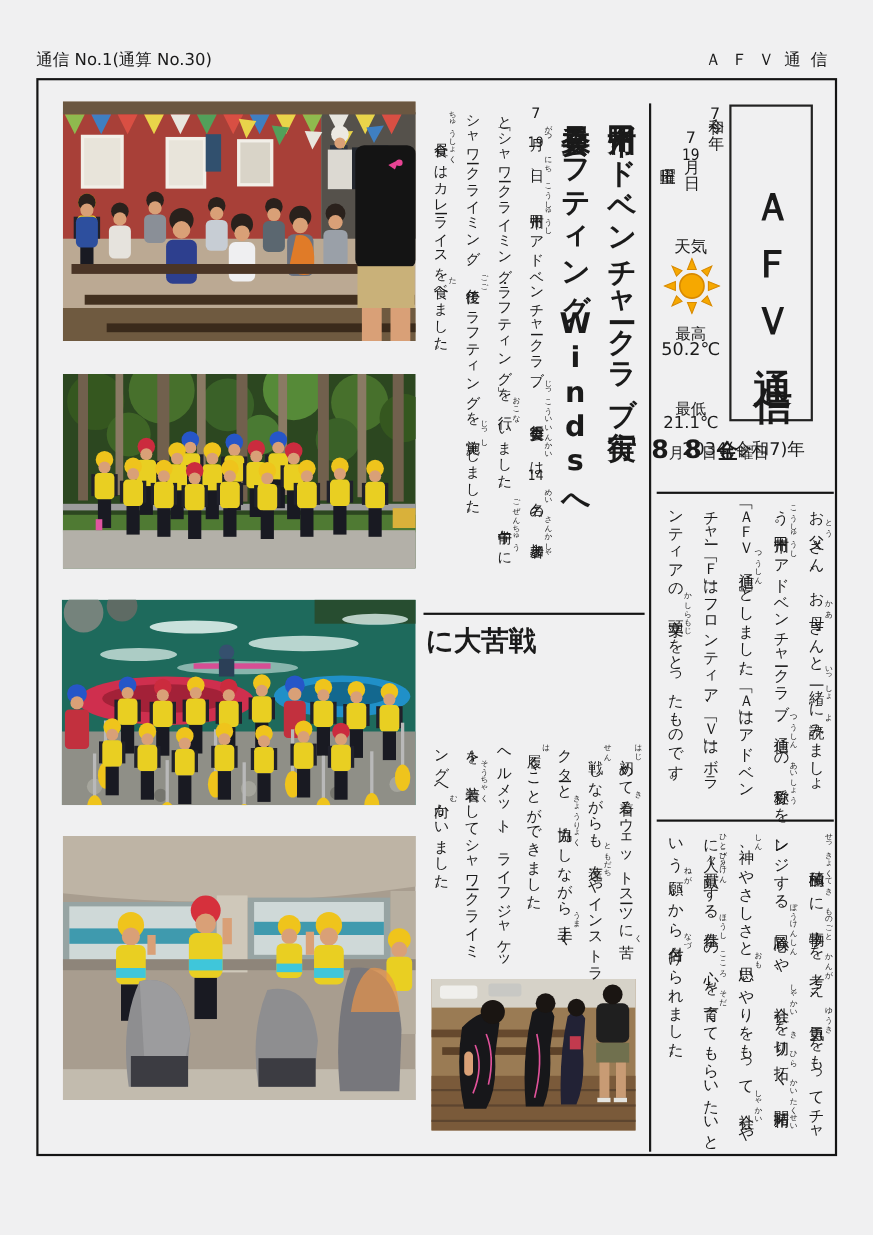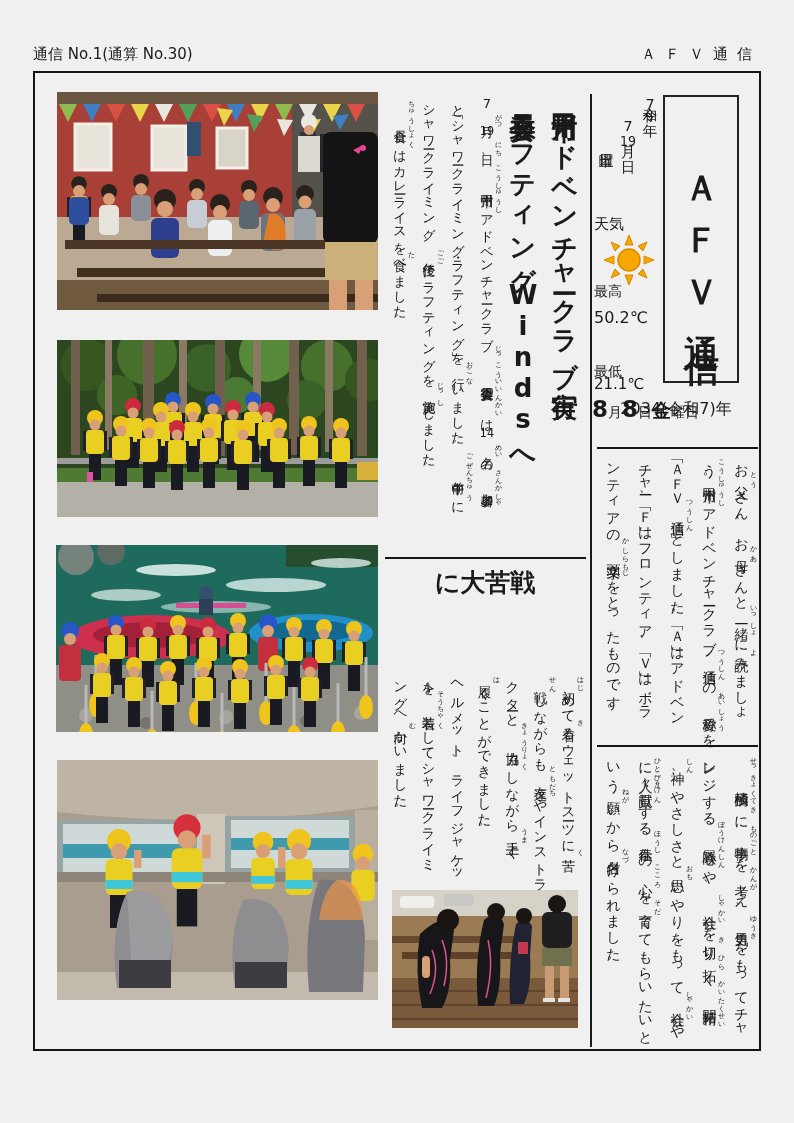--- a/index.html
+++ b/index.html
@@ -22,38 +22,38 @@
   .tcy{text-combine-upright:all;}
   
   #a1-headline{left:502px;top:93px;width:84px;height:466px;}
   #a1-headline .h1col{width:42px;line-height:42px;font-size:26px;font-weight:600;letter-spacing:1px;}
   #a1-body{left:386px;top:96px;width:116px;height:460px;}
   
   .hrule{position:absolute;height:2px;background:#141414;}
   #rule-a2{left:385px;top:557px;width:201px;}
   #a2-headline{position:absolute;left:387px;top:565px;width:196px;font-size:25px;font-weight:600;line-height:36px;}
   #a2-headline .l2{padding-left:14px;}
-  #a2-headline .l3{text-align:center;}
+  #a2-headline .l3{text-align:left;}
   #a2-body{left:388px;top:672px;width:196px;height:214px;}
   #a2-body .vcol{width:28px;line-height:28px;font-size:13.5px;}
   
   .vdivider{position:absolute;left:590px;top:94px;width:2px;height:953px;background:#1a1a1a;}
   
   #masthead-box{position:absolute;left:663px;top:95px;width:72px;height:284px;border:2px solid #222;
     display:flex;align-items:center;justify-content:center;}
   #masthead-title{writing-mode:vertical-rl;text-orientation:upright;font-size:35px;font-weight:600;
     letter-spacing:17px;margin-top:14px;}
   #mh-date{left:595px;top:96px;width:66px;height:230px;}
   #mh-date .datecol{width:22px;line-height:22px;font-size:14.5px;}
   #mh-date .datecol:nth-child(2){padding-top:22px;}
   #mh-date .datecol:nth-child(3){padding-top:46px;}
-  .mh-center{position:absolute;left:594px;width:68px;}
+  .mh-center{position:absolute;left:594px;width:68px;text-align:center;}
   #weather-label{top:215px;font-size:15px;}
   #sun{position:absolute;left:603px;top:234px;width:52px;height:52px;}
-  #high-label{top:283px;font-size:14px;font-family:Liberation Mono, monospace;}
+  #high-label{top:295px;font-size:14px;font-family:Liberation Mono, monospace;}
   #high-temp{top:308px;font-size:16px;}
   #low-label{top:363px;font-size:14px;}
   #low-temp{top:375px;font-size:15px;}
   #issue-date1{position:absolute;left:592px;top:399px;width:168px;text-align:center;font-size:16px;}
   #issue-date2{position:absolute;left:592px;top:396px;width:168px;text-align:left;font-size:14px;}
   #issue-date2 span{vertical-align:baseline;}
   #issue-date2 .big{font-size:23px;font-weight:600;}
   #issue-date2 .mid{font-size:19px;font-weight:600;}
   
   #rule-sb1{left:597px;top:447px;width:161px;}

